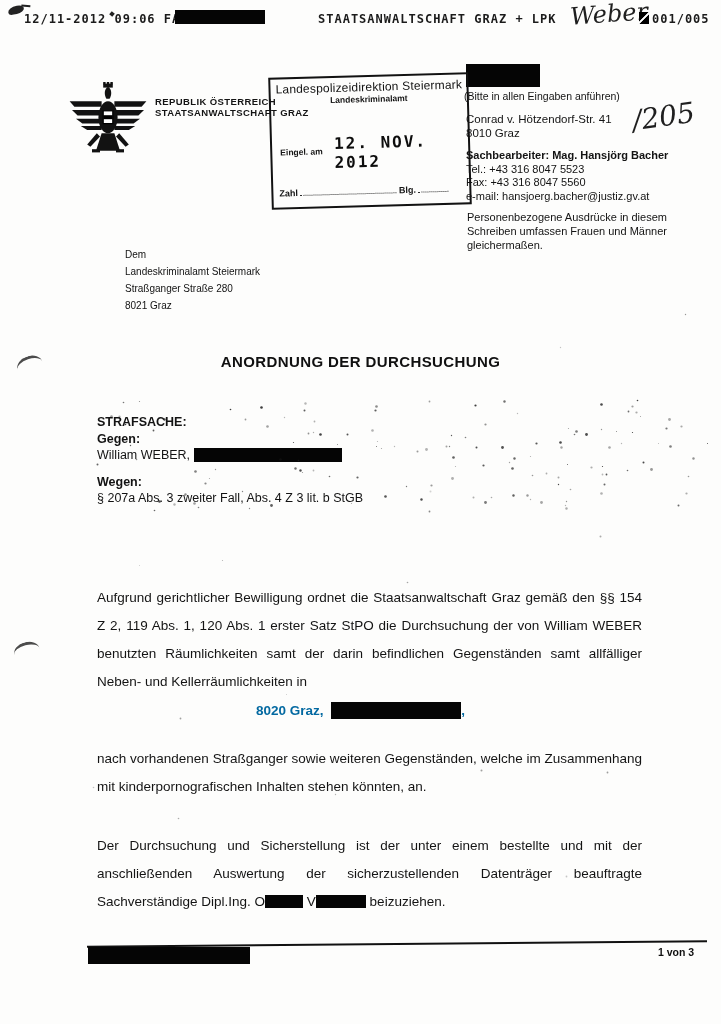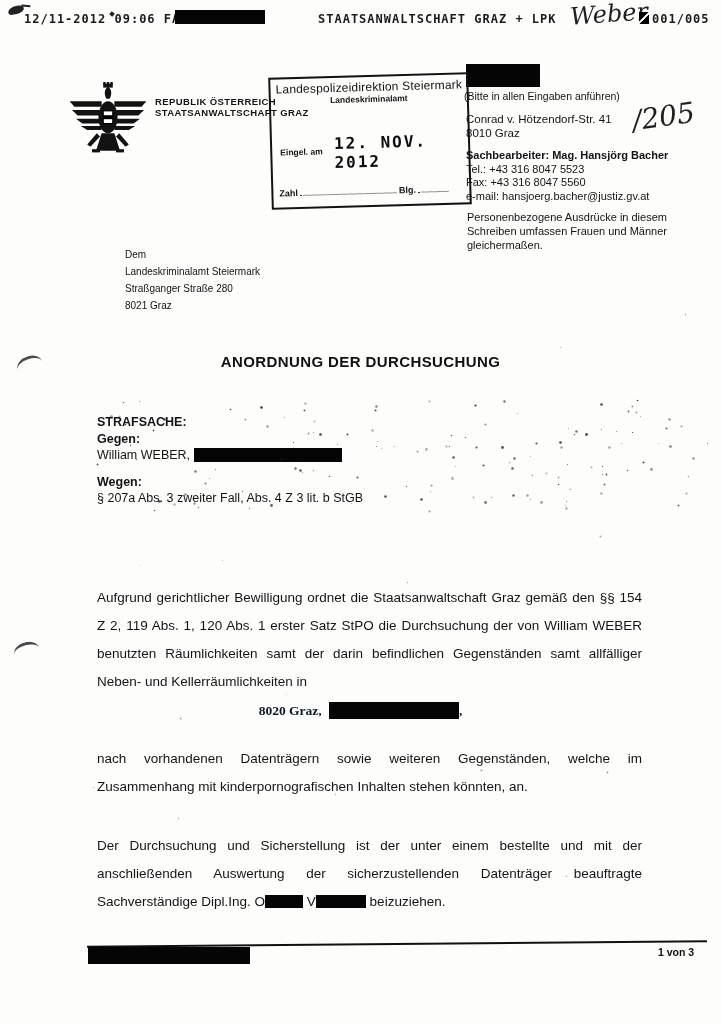--- a/index.html
+++ b/index.html
@@ -29,21 +29,21 @@
   .rc{font-size:11px;line-height:13.5px;color:#131313;}
   
   .recip{font-size:10px;line-height:17px;color:#121212;}
   .case-ref{border-bottom:1.8px solid #0c0c0c;padding-bottom:1px;}
   
   .doc-title{width:721px;text-align:center;font-weight:bold;font-size:15px;letter-spacing:.4px;color:#101010;}
   .case-block{font-size:12.5px;line-height:16px;color:#131313;}
   .case-block .lbl{font-weight:bold;}
   
   .para{width:545px;font-size:13.5px;line-height:28px;text-align:justify;color:#141414;}
-  .addr-line{width:721px;text-align:center;font-weight:bold;font-size:13.5px;color:#0f172a;font-family:Liberation Serif, serif;}
+  .addr-line{width:721px;text-align:center;font-weight:bold;font-size:13.5px;color:#0369a1;}
   .hook{width:26px;height:16px;border-top:3.5px solid #2e2e2e;border-radius:50%;opacity:.85;}
   
   .foot-rule{width:620px;height:2px;background:#111;transform:rotate(-0.5deg);}
   .foot-page{font-weight:bold;font-size:10.5px;color:#111;}
   .speck{width:1px;height:1px;border-radius:50%;}
 </style>
 </head>
 <body>
 
 <div class="abs scribble" style="left:8px;top:6px;"></div>
@@ -138,21 +138,21 @@
   <div>§ 207a Abs. 3 zweiter Fall, Abs. 4 Z 3 lit. b StGB</div>
 </div>
 
 <div class="abs para" style="left:97px;top:584px;">Aufgrund gerichtlicher Bewilligung ordnet die Staatsanwaltschaft Graz gemäß den §§ 154 Z 2, 119 Abs. 1, 120 Abs. 1 erster Satz StPO die Durchsuchung der von William WEBER benutzten Räumlichkeiten samt der darin befindlichen Gegenständen samt allfälliger Neben- und Kellerräumlichkeiten in</div>
 
 <div class="abs addr-line" style="left:0;top:702px;">
   <span>8020 Graz,</span>
   <span class="redact" style="width:130px;height:17px;vertical-align:-4px;margin-left:4px;"></span><span>,</span>
 </div>
 
-<div class="abs para" style="left:97px;top:745px;">nach vorhandenen Datenträgern sowie weiteren Gegenständen, welche im Zusammenhang mit kinderpornografischen Inhalten stehen könnten, an.</div>
+<div class="abs para" style="left:97px;top:745px;">nach vorhandenen Straßganger sowie weiteren Gegenständen, welche im Zusammenhang mit kinderpornografischen Inhalten stehen könnten, an.</div>
 
 <div class="abs hook" style="left:14px;top:642px;transform:rotate(-14deg);"></div>
 
 <div class="abs para" style="left:97px;top:832px;"><span>Der Durchsuchung und Sicherstellung ist der unter einem bestellte und mit der anschließenden Auswertung der sicherzustellenden Datenträger beauftragte Sachverständige Dipl.Ing. O</span><span class="redact" style="width:38px;height:13px;vertical-align:-2px;"></span><span> V</span><span class="redact" style="width:50px;height:13px;vertical-align:-2px;"></span><span> beizuziehen.</span></div>
 
 <div class="abs foot-rule" style="left:87px;top:943px;"></div>
 <span class="abs redact" style="left:88px;top:947px;width:162px;height:17px;"></span>
 <div class="abs foot-page" style="left:658px;top:946px;">1 von 3</div>
 
 <div class="abs speck" style="left: 0px; top: 0px; box-shadow: rgba(25, 25, 25, 0.68) 453px 457px 0px 0.8px, rgba(25, 25, 25, 0.38) 558px 477px 0px 0.5px, rgba(25, 25, 25, 0.85) 125px 424px 0px 0.3px, rgba(25, 25, 25, 0.44) 532px 475px 0px 0.3px, rgba(25, 25, 25, 0.76) 159px 501px 0px 0.8px, rgba(25, 25, 25, 0.33) 372px 430px 0px 0.8px, rgba(25, 25, 25, 0.36) 566px 508px 0px 0.7px, rgba(25, 25, 25, 0.45) 302px 472px 0px 0.1px, rgba(25, 25, 25, 0.58) 406px 486px 0px 0.2px, rgba(25, 25, 25, 0.66) 97px 464px 0px 0.5px, rgba(25, 25, 25, 0.43) 527px 495px 0px 0.7px, rgba(25, 25, 25, 0.38) 609px 447px 0px 0.8px, rgba(25, 25, 25, 0.57) 616px 431px 0px 0px, rgba(25, 25, 25, 0.43) 111px 416px 0px 0.8px, rgba(25, 25, 25, 0.62) 295px 468px 0px 0.7px, rgba(25, 25, 25, 0.35) 591px 467px 0px 0.6px, rgba(25, 25, 25, 0.84) 261px 407px 0px 0.8px, rgba(25, 25, 25, 0.53) 242px 491px 0px 0.2px, rgba(25, 25, 25, 0.5) 139px 401px 0px 0.1px, rgba(25, 25, 25, 0.51) 429px 511px 0px 0.4px, rgba(25, 25, 25, 0.31) 313px 470px 0px 0.4px, rgba(25, 25, 25, 0.39) 561px 447px 0px 0.7px, rgba(25, 25, 25, 0.65) 514px 458px 0px 0.7px, rgba(25, 25, 25, 0.31) 394px 446px 0px 0.2px, rgba(25, 25, 25, 0.84) 298px 460px 0px 0.3px, rgba(25, 25, 25, 0.82) 602px 466px 0px 0.1px, rgba(25, 25, 25, 0.35) 455px 466px 0px 0.1px, rgba(25, 25, 25, 0.73) 606px 474px 0px 0.4px, rgba(25, 25, 25, 0.37) 491px 497px 0px 0.3px, rgba(25, 25, 25, 0.49) 376px 406px 0px 0.8px, rgba(25, 25, 25, 0.35) 530px 456px 0px 0.1px, rgba(25, 25, 25, 0.32) 426px 449px 0px 0.9px, rgba(25, 25, 25, 0.64) 678px 505px 0px 0.5px, rgba(25, 25, 25, 0.43) 417px 451px 0px 0.5px, rgba(25, 25, 25, 0.84) 230px 409px 0px 0.3px, rgba(25, 25, 25, 0.46) 485px 424px 0px 0.6px, rgba(25, 25, 25, 0.34) 530px 499px 0px 0.2px, rgba(25, 25, 25, 0.43) 431px 485px 0px 0.6px, rgba(25, 25, 25, 0.32) 565px 505px 0px 0.2px, rgba(25, 25, 25, 0.43) 245px 419px 0px 0.4px, rgba(25, 25, 25, 0.41) 568px 428px 0px 0.1px, rgba(25, 25, 25, 0.31) 305px 403px 0px 0.7px, rgba(25, 25, 25, 0.41) 632px 406px 0px 0.6px, rgba(25, 25, 25, 0.6) 574px 434px 0px 0.3px, rgba(25, 25, 25, 0.67) 357px 477px 0px 0.6px, rgba(25, 25, 25, 0.74) 347px 434px 0px 0.5px, rgba(25, 25, 25, 0.34) 658px 443px 0px 0px, rgba(25, 25, 25, 0.79) 643px 462px 0px 0.5px, rgba(25, 25, 25, 0.33) 601px 493px 0px 0.8px, rgba(25, 25, 25, 0.56) 337px 444px 0px 0px, rgba(25, 25, 25, 0.67) 512px 468px 0px 0.8px, rgba(25, 25, 25, 0.61) 504px 401px 0px 0.7px, rgba(25, 25, 25, 0.31) 284px 417px 0px 0.2px, rgba(25, 25, 25, 0.39) 209px 478px 0px 0.1px, rgba(25, 25, 25, 0.3) 517px 413px 0px 0.2px, rgba(25, 25, 25, 0.49) 185px 494px 0px 0.7px, rgba(25, 25, 25, 0.64) 329px 476px 0px 0.3px, rgba(25, 25, 25, 0.3) 602px 474px 0px 0.4px, rgba(25, 25, 25, 0.59) 123px 402px 0px 0.3px, rgba(25, 25, 25, 0.51) 205px 483px 0px 0.6px, rgba(25, 25, 25, 0.7) 153px 430px 0px 0.4px, rgba(25, 25, 25, 0.54) 195px 471px 0px 0.8px, rgba(25, 25, 25, 0.36) 636px 412px 0px 0.6px, rgba(25, 25, 25, 0.47) 693px 458px 0px 0.7px, rgba(25, 25, 25, 0.34) 452px 478px 0px 0.9px, rgba(25, 25, 25, 0.49) 136px 459px 0px 0.3px, rgba(25, 25, 25, 0.44) 215px 469px 0px 0.2px, rgba(25, 25, 25, 0.55) 449px 446px 0px 0.2px, rgba(25, 25, 25, 0.7) 375px 410px 0px 0.6px, rgba(25, 25, 25, 0.78) 601px 404px 0px 0.8px, rgba(25, 25, 25, 0.35) 546px 473px 0px 0.4px, rgba(25, 25, 25, 0.44) 651px 469px 0px 0.9px, rgba(25, 25, 25, 0.75) 502px 447px 0px 0.9px, rgba(25, 25, 25, 0.83) 475px 405px 0px 0.6px, rgba(25, 25, 25, 0.35) 119px 416px 0px 0.6px, rgba(25, 25, 25, 0.59) 666px 428px 0px 0.6px, rgba(25, 25, 25, 0.4) 509px 462px 0px 0.2px, rgba(25, 25, 25, 0.71) 483px 465px 0px 0.6px, rgba(25, 25, 25, 0.38) 541px 502px 0px 0.9px, rgba(25, 25, 25, 0.37) 669px 419px 0px 0.9px, rgba(25, 25, 25, 0.31) 621px 443px 0px 0.2px, rgba(25, 25, 25, 0.48) 280px 459px 0px 0.8px, rgba(25, 25, 25, 0.47) 308px 433px 0px 0.4px, rgba(25, 25, 25, 0.7) 130px 445px 0px 0.2px, rgba(25, 25, 25, 0.46) 566px 501px 0px 0.2px, rgba(25, 25, 25, 0.4) 267px 426px 0px 0.8px, rgba(25, 25, 25, 0.51) 249px 508px 0px 0.2px, rgba(25, 25, 25, 0.63) 627px 470px 0px 0.3px, rgba(25, 25, 25, 0.37) 681px 426px 0px 0.6px, rgba(25, 25, 25, 0.75) 567px 464px 0px 0px, rgba(25, 25, 25, 0.78) 164px 419px 0px 0.7px, rgba(25, 25, 25, 0.66) 154px 510px 0px 0.3px, rgba(25, 25, 25, 0.55) 465px 437px 0px 0.3px, rgba(25, 25, 25, 0.32) 174px 504px 0px 0.7px, rgba(25, 25, 25, 0.71) 451px 435px 0px 0.2px, rgba(25, 25, 25, 0.77) 300px 470px 0px 0.7px, rgba(25, 25, 25, 0.57) 485px 502px 0px 0.9px, rgba(25, 25, 25, 0.47) 640px 416px 0px 0px, rgba(25, 25, 25, 0.73) 293px 442px 0px 0.1px, rgba(25, 25, 25, 0.73) 385px 496px 0px 0.8px, rgba(25, 25, 25, 0.82) 637px 400px 0px 0.3px, rgba(25, 25, 25, 0.56) 576px 431px 0px 0.8px, rgba(25, 25, 25, 0.65) 376px 446px 0px 0px, rgba(25, 25, 25, 0.72) 536px 443px 0px 0.6px, rgba(25, 25, 25, 0.62) 628px 411px 0px 0.4px, rgba(25, 25, 25, 0.81) 632px 432px 0px 0.1px, rgba(25, 25, 25, 0.35) 686px 493px 0px 0.6px, rgba(25, 25, 25, 0.81) 320px 434px 0px 0.8px, rgba(25, 25, 25, 0.44) 688px 476px 0px 0.3px, rgba(25, 25, 25, 0.7) 304px 410px 0px 0.5px, rgba(25, 25, 25, 0.8) 707px 443px 0px 0px, rgba(25, 25, 25, 0.77) 586px 434px 0px 0.9px, rgba(25, 25, 25, 0.4) 446px 446px 0px 0.5px, rgba(25, 25, 25, 0.54) 198px 507px 0px 0.3px, rgba(25, 25, 25, 0.68) 271px 505px 0px 0.9px, rgba(25, 25, 25, 0.77) 476px 447px 0px 0.5px, rgba(25, 25, 25, 0.34) 314px 421px 0px 0.4px, rgba(25, 25, 25, 0.4) 381px 448px 0px 0.1px, rgba(25, 25, 25, 0.35) 313px 432px 0px 0.2px, rgba(25, 25, 25, 0.42) 213px 494px 0px 0px, rgba(25, 25, 25, 0.55) 670px 446px 0px 0.8px, rgba(25, 25, 25, 0.8) 558px 484px 0px 0.2px, rgba(25, 25, 25, 0.65) 604px 484px 0px 0.5px, rgba(25, 25, 25, 0.77) 421px 499px 0px 0.7px, rgba(25, 25, 25, 0.45) 601px 429px 0px 0.2px, rgba(25, 25, 25, 0.4) 194px 503px 0px 0.8px, rgba(25, 25, 25, 0.41) 429px 401px 0px 0.4px, rgba(25, 25, 25, 0.69) 513px 495px 0px 0.7px, rgba(25, 25, 25, 0.8) 119px 417px 0px 0.1px, rgba(25, 25, 25, 0.78) 560px 442px 0px 0.8px, rgba(40, 40, 40, 0.2) 430px 491px 0px 0.5px, rgba(40, 40, 40, 0.45) 607px 772px 0px 0.4px, rgba(40, 40, 40, 0.41) 407px 582px 0px 0.3px, rgba(40, 40, 40, 0.43) 481px 770px 0px 0.5px, rgba(40, 40, 40, 0.26) 566px 876px 0px 0.4px, rgba(40, 40, 40, 0.37) 473px 497px 0px 0.5px, rgba(40, 40, 40, 0.48) 685px 314px 0px 0.2px, rgba(40, 40, 40, 0.26) 286px 694px 0px 0px, rgba(40, 40, 40, 0.38) 600px 536px 0px 0.5px, rgba(40, 40, 40, 0.35) 222px 560px 0px 0.1px, rgba(40, 40, 40, 0.27) 560px 347px 0px 0.2px, rgba(40, 40, 40, 0.38) 178px 818px 0px 0.3px, rgba(40, 40, 40, 0.23) 620px 621px 0px 0.4px, rgba(40, 40, 40, 0.43) 180px 718px 0px 0.4px, rgba(40, 40, 40, 0.38) 423px 601px 0px 0.3px, rgba(40, 40, 40, 0.42) 570px 489px 0px 0.3px, rgba(40, 40, 40, 0.42) 351px 503px 0px 0.1px, rgba(40, 40, 40, 0.34) 377px 441px 0px 0.1px, rgba(40, 40, 40, 0.25) 139px 565px 0px 0px, rgba(40, 40, 40, 0.48) 520px 876px 0px 0.2px, rgba(40, 40, 40, 0.28) 93px 787px 0px 0.3px, rgba(40, 40, 40, 0.35) 335px 794px 0px 0.2px;" id="speckles"></div>

